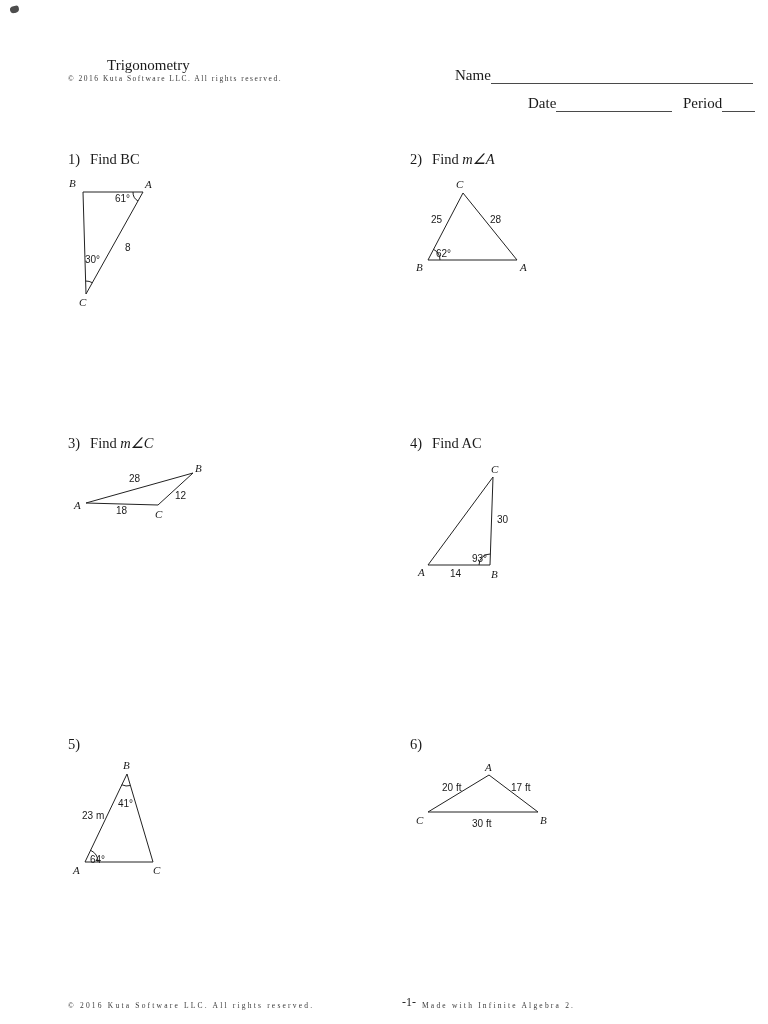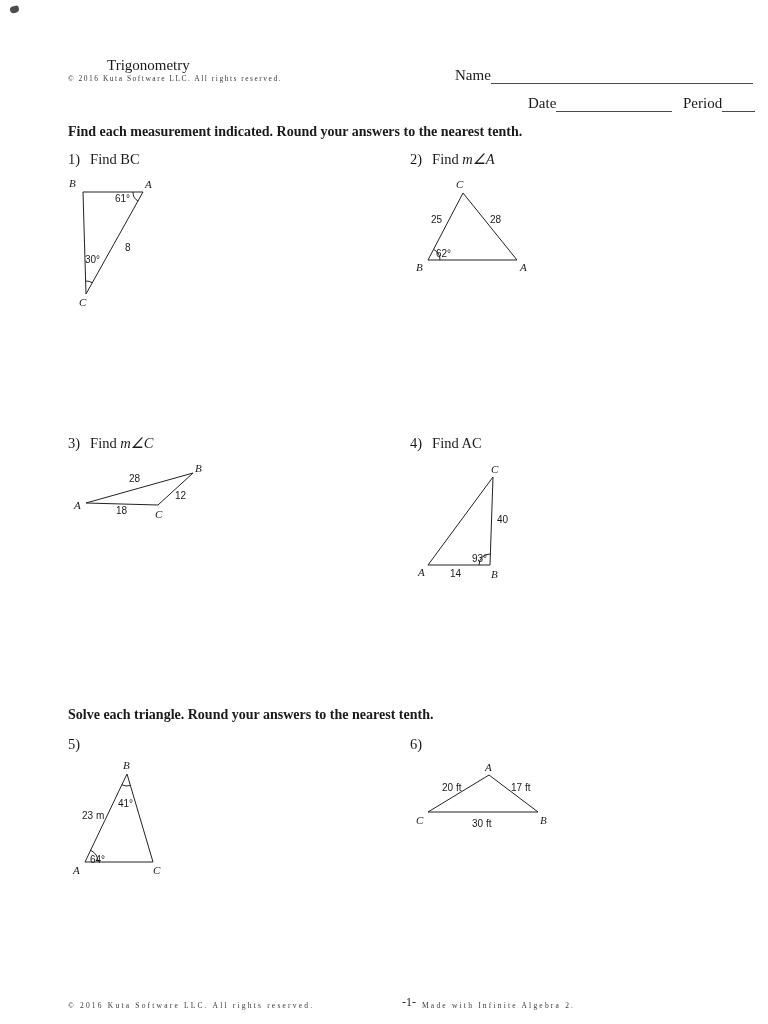--- a/index.html
+++ b/index.html
@@ -42,21 +42,20 @@
   </div>
   <div class="abs blank-row" style="left:528px; top:94px;">
     <span>Date</span>
       <span class="blank-line" style="width:116px;"></span>
   </div>
   <div class="abs blank-row" style="left:683px; top:94px;">
     <span>Period</span>
       <span class="blank-line" style="width:33px;"></span>
   </div>
 
-  <div class="abs instruction" style="left:68px; top:124px;">Find each measurement indicated.  Round your answers to the nearest tenth.</div>
 
   <div class="abs prob-head" style="left:68px; top:151px;">
     <span class="prob-num">1)</span>
     <span><span>Find BC</span><span class="math-it"></span></span>
   </div>
   <div class="abs prob-head" style="left:410px; top:151px;">
     <span class="prob-num">2)</span>
     <span><span>Find </span><span class="math-it">m∠A</span></span>
   </div>
 
@@ -109,26 +108,25 @@
   </div>
 
   <div class="figure" style="left:418px; top:460px; width:100px; height:125px;">
     <svg width="100" height="125">
       <polygon points="75,17 10,105 72,105"></polygon>
       <path d="M 61 105 A 11 11 0 0 1 72.4 94"></path>
     </svg>
     <span class="vlabel" style="left:73px; top:3px;">C</span>
     <span class="vlabel" style="left:0px; top:106px;">A</span>
     <span class="vlabel" style="left:73px; top:108px;">B</span>
-    <span class="mlabel" style="left:79px; top:54px;">40</span>
+    <span class="mlabel" style="left:79px; top:54px;">30</span>
     <span class="mlabel" style="left:54px; top:93px;">93°</span>
     <span class="mlabel" style="left:32px; top:108px;">14</span>
   </div>
 
-  <div class="abs instruction" style="left:68px; top:707px;">Solve each triangle.  Round your answers to the nearest tenth.</div>
 
   <div class="abs prob-head" style="left:68px; top:736px;">
     <span class="prob-num">5)</span>
   </div>
   <div class="abs prob-head" style="left:410px; top:736px;">
     <span class="prob-num">6)</span>
   </div>
 
   <div class="figure" style="left:70px; top:758px; width:110px; height:122px;">
     <svg width="110" height="122">

